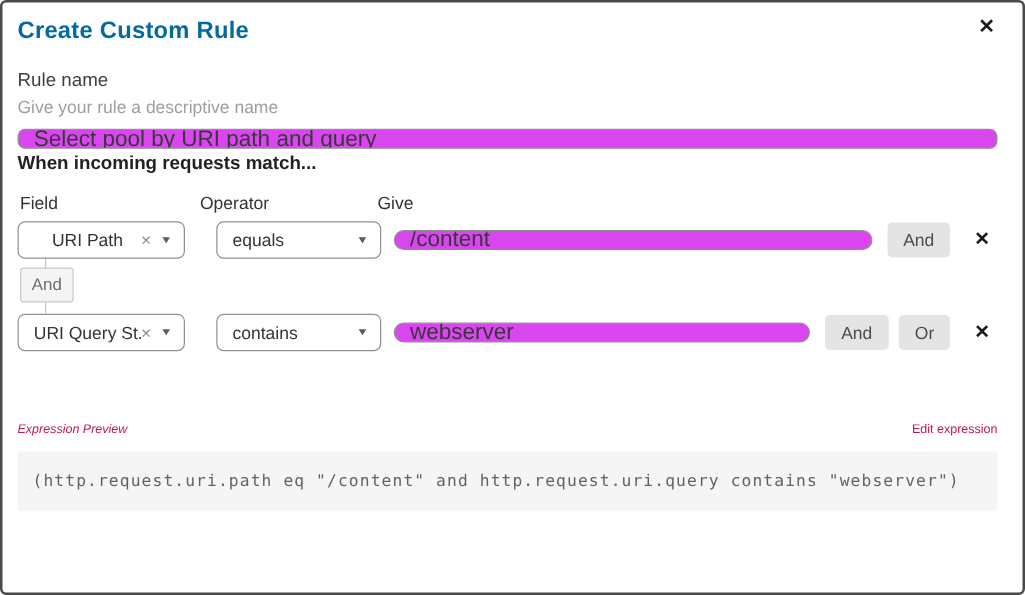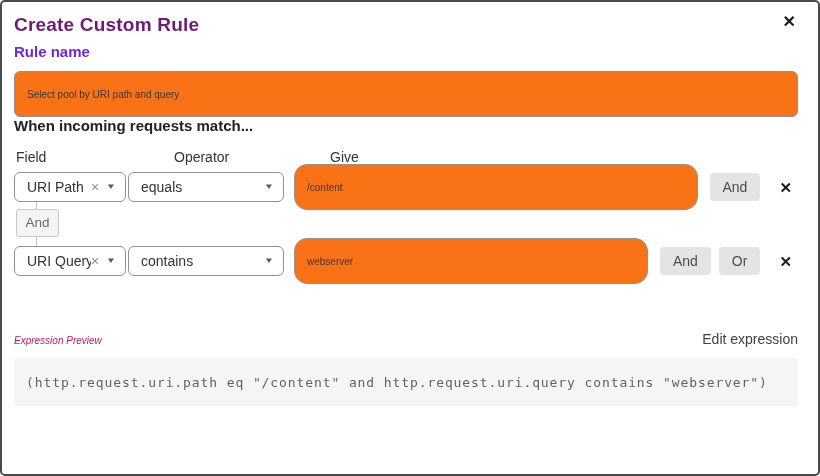--- a/index.html
+++ b/index.html
@@ -9,51 +9,51 @@
   .modal {
     width: 820px; height: 476px;
     border: 2px solid #4a4a4a; border-radius: 5px;
     background: #fff;
     padding: 0 20px 0 12px;
     overflow: hidden;
     position: relative;
   }
 
   .header { display: flex; justify-content: space-between; align-items: flex-start; padding-top: 10px; }
-  .dialog-title { font-size: 19px; font-weight: 700; color: #701a75; line-height: 26px; letter-spacing: .2px; }
+  .dialog-title { font-size: 19px; font-weight: 700; color: #0369a1; line-height: 26px; letter-spacing: .2px; }
   .close-btn { background: none; border: none; cursor: pointer; font-size: 16px; font-weight: 700; color: #1a1a1a; line-height: 16px; padding: 2px; }
 
-  .section-label { margin-top: 4px; font-size: 15px; color: #6d28d9; line-height: 19px; font-weight: bold; }
+  .section-label { margin-top: 17px; font-size: 15px; color: #404040; line-height: 19px; }
   .helper-text { margin-top: 3px; font-size: 14px; color: #9e9e9e; line-height: 16px; }
 
   .text-input {
-    width: 100%; height: 46px;
+    width: 100%; height: 16px;
     border: 1px solid #919191; border-radius: 6px;
-    padding: 0 12px; font-size: 10px; color: #383838;
+    padding: 0 12px; font-size: 18px; color: #383838;
     font-family: "Liberation Sans", sans-serif;
-    background: #f97316; outline: none;
+    background: #d946ef; outline: none;
   }
   .rule-name-input { margin-top: 10px; }
 
   .match-heading { font-size: 15px; font-weight: 700; color: #222; line-height: 18px; }
 
-  .col-labels { margin-top: 14px; display: flex; gap: 24px; font-size: 14px; color: #333; line-height: 16px; }
+  .col-labels { margin-top: 14px; display: flex; gap: 10px; font-size: 14px; color: #333; line-height: 16px; }
   .col-field { width: 134px; padding-left: 2px; }
   .col-op    { width: 132px; padding-left: 2px; }
   .col-val   { flex: 1; padding-left: 2px; }
 
   .cond-row { margin-top: 7px; display: flex; align-items: center; height: 30px; }
 
   .select {
     height: 30px; border: 1px solid #919191; border-radius: 6px;
     display: flex; align-items: center; background: #fff;
     padding: 0 10px 0 12px; cursor: pointer; flex: none;
   }
-  .select.field-select { width: 112px; margin-right: 2px; }
-  .select.op-select    { width: 156px; margin-right: 10px; }
+  .select.field-select { width: 134px; margin-right: 25px; text-align: center; }
+  .select.op-select    { width: 132px; margin-right: 10px; }
   .sel-text { flex: 1; font-size: 14px; color: #333; white-space: nowrap; overflow: hidden; }
   .clear-x { font-size: 14px; color: #8c8c8c; margin-right: 8px; line-height: 14px; cursor: pointer; }
   .caret { font-size: 8px; color: #5c5c5c; transform: scaleX(1.3); line-height: 8px; }
 
   .value-input { flex: 1; width: auto; border-radius: 13px; }
 
   .conn-btn {
     height: 28px; margin-left: 12px; padding: 0 13px;
     background: #e4e4e4; border: none; border-radius: 4px;
     font-size: 14px; color: #4d4d4d; cursor: pointer;
@@ -70,21 +70,21 @@
   .connector .vline { position: absolute; left: 21px; top: 0; bottom: 0; width: 1px; background: #c4c4c4; }
   .connector .chip {
     position: absolute; top: 7px; left: 1px; z-index: 1;
     width: 43px; height: 28px; line-height: 26px; text-align: center;
     background: #f4f4f4; border: 1px solid #c9c9c9; border-radius: 3px;
     font-size: 13.5px; color: #6b6b6b;
   }
 
   .expr-head { margin-top: 54px; display: flex; justify-content: space-between; align-items: baseline; }
   .expr-label { font-size: 10px; color: #be185d; line-height: 18px; font-style: italic; }
-  .edit-link { font-size: 14px; color: #404040; text-decoration: none; cursor: pointer; line-height: 18px; }
+  .edit-link { font-size: 10px; color: #be185d; text-decoration: none; cursor: pointer; line-height: 18px; }
 
   .code-block {
     margin-top: 8px; height: 48px; background: #f5f5f5; border-radius: 3px;
     padding: 17px 12px 0 12px;
     font-family: "DejaVu Sans Mono", monospace;
     font-size: 13px; letter-spacing: 0.9px; color: #636363;
     white-space: pre; overflow: hidden;
   }
 </style>
 </head>
@@ -92,20 +92,21 @@
 
 <div class="modal">
 
   <div class="header">
     <h1 class="dialog-title">Create Custom Rule</h1>
     <button class="close-btn">✕</button>
   </div>
 
   <div>
     <div class="section-label">Rule name</div>
+    <div class="helper-text">Give your rule a descriptive name</div>
     <input class="text-input rule-name-input" type="text" value="Select pool by URI path and query" style="">
   </div>
 
   <div class="match-heading">When incoming requests match...</div>
 
   <div class="col-labels">
     <div class="col-field">Field</div>
     <div class="col-op">Operator</div>
     <div class="col-val">Give</div>
   </div>

